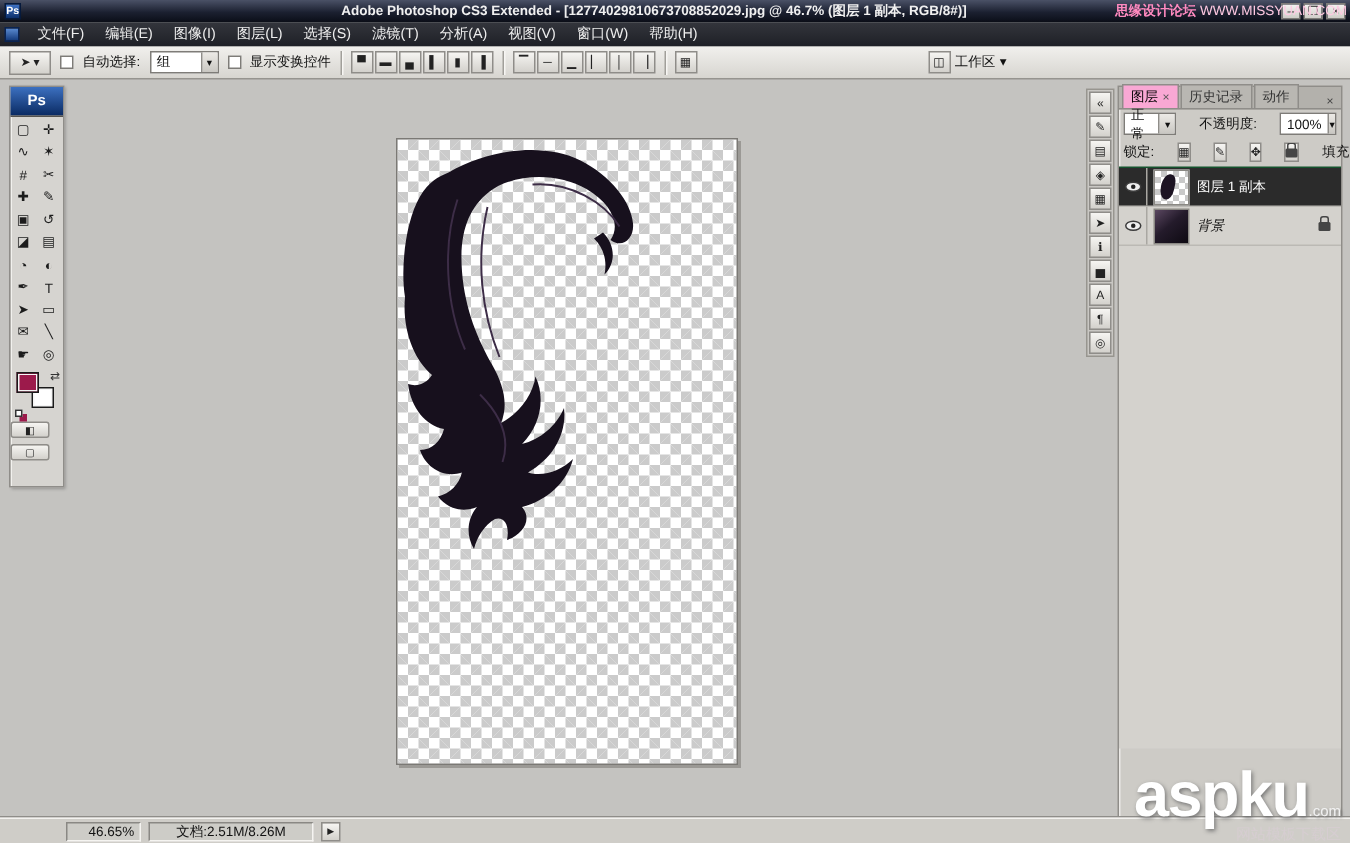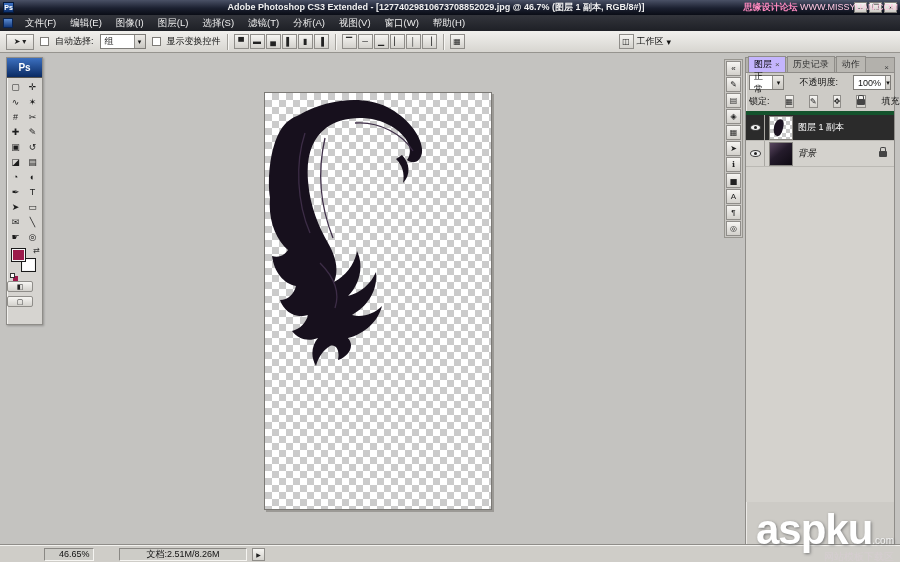--- a/index.html
+++ b/index.html
@@ -77,30 +77,30 @@
   .dock { position:absolute; left:724px; top:59px; width:19px; display:flex; flex-direction:column; gap:1px;
     background:#c9c7c3; border:1px solid #97958f; padding:1px; }
   .dock .dbtn { width:15px; height:15px; font-size:8px; }
 
   
   .panel { position:absolute; left:745px; top:57px; width:150px; height:488px; background:#cdcbc6;
     border:1px solid #8f8d89; box-shadow:inset 1px 1px 0 #eceae7; }
   .tabs { display:flex; align-items:flex-end; height:15px; background:#b3b1ac; border-bottom:1px solid #8f8d89; padding:1px 2px 0; }
   .tab { font-size:9px; padding:1px 5px; background:#b9b7b2; border:1px solid #8f8d89; border-bottom:none; margin-right:1px;
     color:#333; white-space:nowrap; display:flex; gap:3px; align-items:center; }
-  .tab.active { background:#c4b5fd; color:#000; }
+  .tab.active { background:#f9a8d4; color:#000; }
   .tab .x { font-size:8px; color:#555; }
   .pclose { margin-left:auto; font-size:8px; color:#444; padding:0 3px; }
   .prow { display:flex; align-items:center; gap:15px; padding:2px 3px; }
   .plabel { font-size:9px; white-space:nowrap; }
   .lockbtn { width:13px; height:13px; font-size:8px; }
   .lockicon { position:relative; width:8px; height:6px; background:#454545; border-radius:1px; display:inline-block; }
   .lockicon::before { content:""; position:absolute; left:1px; top:-4px; width:4px; height:4px;
     border:1px solid #454545; border-bottom:none; border-radius:2px 2px 0 0; }
-  .layers { border-top:4px solid #14532d; }
+  .layers { border-top:1px solid #14532d; }
   .lrow { height:26px; display:flex; align-items:center; background:#d4d2cd; border-bottom:1px solid #bbb9b4; color:#111; }
   .lrow.sel { background:#2b2b2b; color:#fff; }
   .eyecell { width:19px; height:100%; display:flex; align-items:center; justify-content:center; border-right:1px solid #a9a7a2; }
   .eye { width:11px; height:7px; border:1px solid #3c3c3c; border-radius:50%; background:#efefef; position:relative; }
   .eye::after { content:""; position:absolute; left:3px; top:1px; width:3px; height:3px; border-radius:50%; background:#222; }
   .thumb { position:relative; width:24px; height:24px; margin:0 5px 0 4px; border:1px solid #8a8883; background-color:#fff;
     background-image:
       linear-gradient(45deg,#c9c9c9 25%,transparent 25%),
       linear-gradient(-45deg,#c9c9c9 25%,transparent 25%),
       linear-gradient(45deg,transparent 75%,#c9c9c9 75%),
@@ -113,21 +113,21 @@
   .lname.italic { font-style:italic; }
   .rowlock { margin-left:auto; margin-right:7px; }
   .panel-fill { height:335px; background:#d4d2cd; }
 
   
   .statusbar { position:absolute; left:0; top:545px; width:900px; height:17px; background:#cfcdc8;
     border-top:1px solid #f3f2ef; box-shadow:0 -1px 0 #8f8d89; display:flex; align-items:center; gap:5px; padding-left:44px; }
   .sunken { height:13px; background:#cdccc7; border:1px solid; border-color:#8a8884 #f5f4f1 #f5f4f1 #8a8884;
     font-size:9px; display:flex; align-items:center; }
   .zoombox { width:50px; padding-left:14px; }
-  .docbox { width:128px; justify-content:center;margin-left:20px; }
+  .docbox { width:110px; justify-content:center; }
   .expandbtn { width:13px; height:13px; font-size:6px; }
 
   
   .wm-bottom { position:absolute; right:6px; bottom:0; text-align:right; z-index:70; pointer-events:none; line-height:1; }
   .wm-bottom .brand { font-size:42px; font-weight:bold; color:#ffffff; letter-spacing:-1px;
     text-shadow:1px 1px 3px rgba(110,110,110,.9); }
   .wm-bottom .tld { font-size:10px; color:#f2f2f2; text-shadow:1px 1px 2px rgba(110,110,110,.9); }
   .wm-bottom .tagline { font-size:10px; color:#d6cdd1; margin-top:1px; }
 </style>
 </head>

